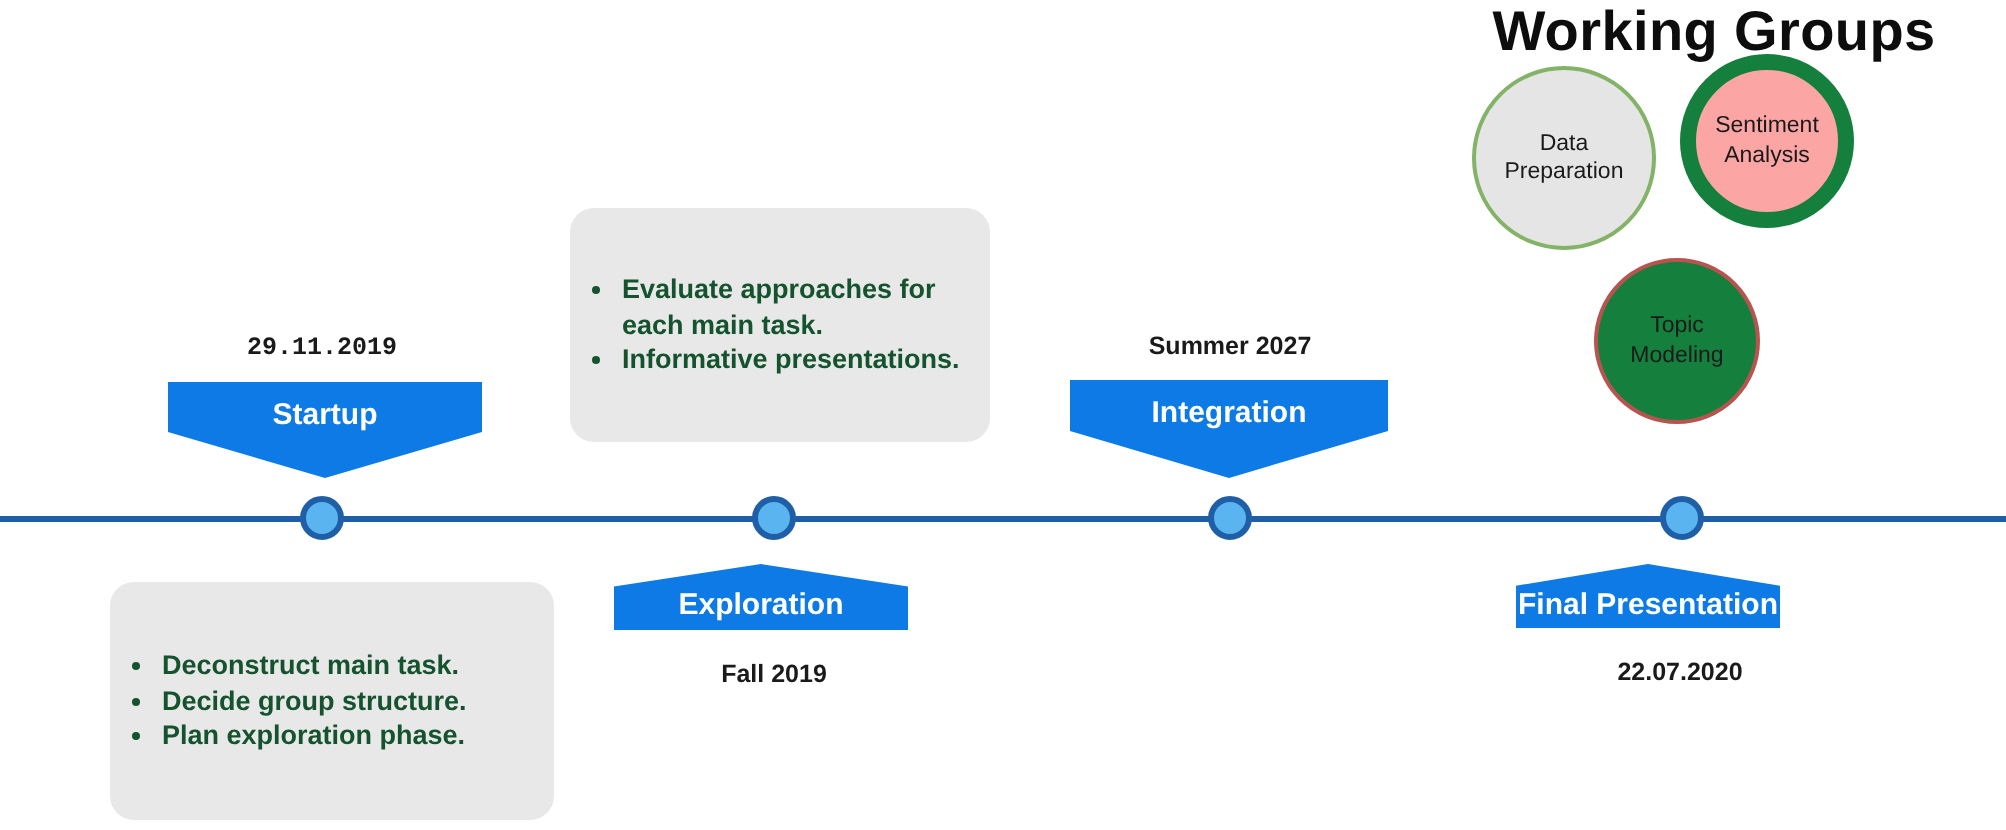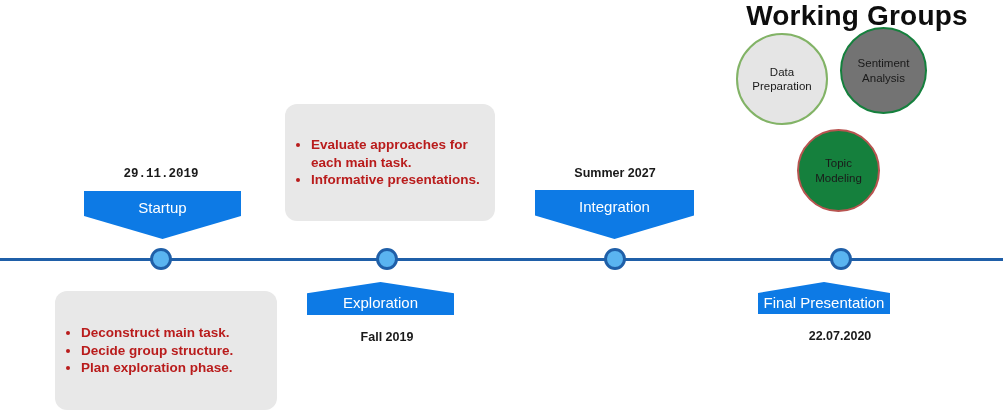--- a/index.html
+++ b/index.html
@@ -43,20 +43,21 @@
     position: absolute;
     background: #0d7ae5;
     color: #ffffff;
     font-size: 15px;
     text-align: center;
     line-height: 1;
     display: flex;
     align-items: flex-start;
     justify-content: center;
     box-sizing: border-box;
+    font-weight: bold;
   }
   .banner span {
     display: block;
     pointer-events: none;
   }
   
   .banner-down {
     clip-path: polygon(0% 0%, 100% 0%, 100% 52%, 50% 100%, 0% 52%);
     padding-top: 9px;
   }
@@ -86,21 +87,21 @@
     align-items: center;
   }
   .detail-box ul {
     margin: 0;
     padding-left: 26px;
     list-style-type: disc;
   }
   .detail-box li {
     font-size: 13.5px;
     font-weight: bold;
-    color: #b91c1c;
+    color: #14532d;
     line-height: 1.30;
     padding: 0;
     margin: 0;
   }
 
   
   .wg-title {
     position: absolute;
     left: 742px;
     top: 0px;
@@ -179,21 +180,21 @@
 
   <div class="wg-title">Working Groups</div>
 
   <div class="wg-circle" style="left:736px; top:33px; width:92px; height:92px; background:#e5e5e5; border:2px solid #82b366;">
     <div>
       <span>Data</span>
       <span>Preparation</span>
     </div>
   </div>
 
-  <div class="wg-circle" style="left:840px; top:27px; width:87px; height:87px; background:#737373; border:2px solid #15803d;">
+  <div class="wg-circle" style="left:840px; top:27px; width:87px; height:87px; background:#fca5a5; border:8px solid #15803d;">
     <div>
       <span>Sentiment</span>
       <span>Analysis</span>
     </div>
   </div>
 
   <div class="wg-circle" style="left:797px; top:129px; width:83px; height:83px; background:#15803d; border:2px solid #b85450;">
     <div>
       <span>Topic</span>
       <span>Modeling</span>

